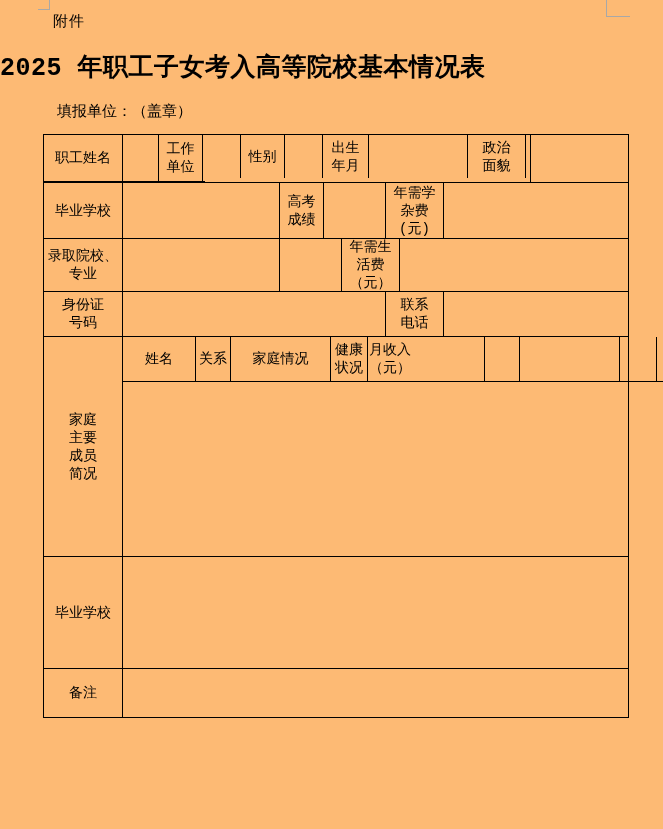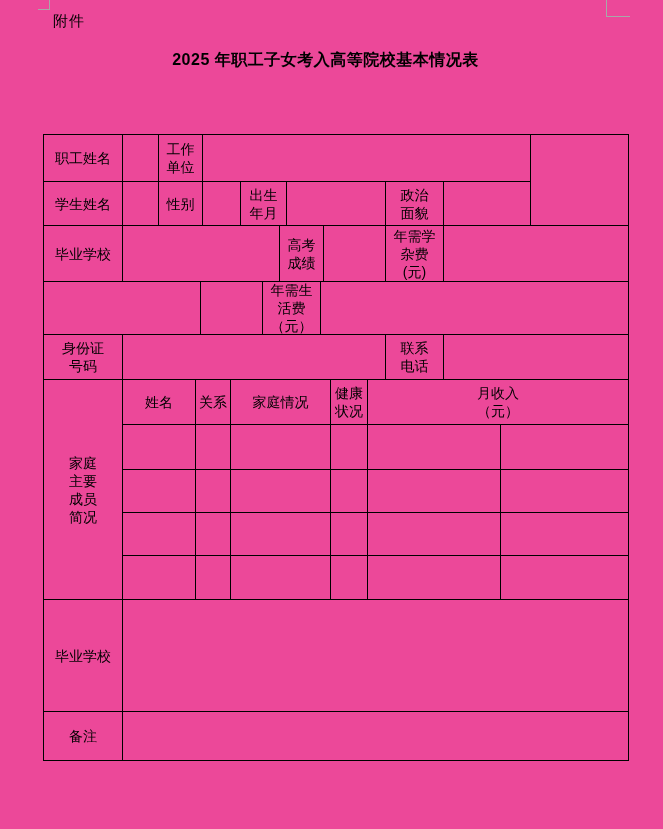--- a/index.html
+++ b/index.html
@@ -1,37 +1,37 @@
 <!DOCTYPE html>
 <html><head>
 <meta charset="utf-8">
 <style>
   html,body{margin:0;padding:0;}
   body{width:663px;height:829px;background:#fff;overflow:hidden;}
-  .page{position:relative;width:663px;height:829px;background:#ec4899;
-        font-family:Liberation Sans, sans-serif;color:#000;}
+  .page{position:relative;width:663px;height:829px;background:#fdba74;
+        font-family:Liberation Mono, monospace;color:#000;}
   *{box-sizing:border-box;}
 
   
   .crop-left{position:absolute;left:38px;top:0;width:12px;height:10px;
              border-right:1px solid #a8a8a8;border-bottom:1px solid #a8a8a8;}
   .crop-right{position:absolute;left:606px;top:0;width:24px;height:17px;
               border-left:1px solid #a8a8a8;border-bottom:1px solid #a8a8a8;}
 
   .attachment{position:absolute;left:53px;top:12px;font-size:15px;letter-spacing:1px;}
-  .title{position:absolute;left:0;right:12px;top:50px;text-align:center;
-         font-size:16px;font-weight:bold;letter-spacing:0.5px;}
+  .title{position:absolute;left:0;right:12px;top:50px;text-align:left;
+         font-size:25px;font-weight:bold;letter-spacing:0.5px;}
   .unit-seal{position:absolute;left:57px;top:102px;font-size:15px;}
 
   
   .ftable{position:absolute;left:43px;top:134px;width:586px;
           border:1px solid #000;font-size:14px;line-height:18px;}
   .band{display:flex;border-bottom:1px solid #000;}
   .band.last{border-bottom:none;}
-  .colgroup{display:flex;flex-direction:column;border-right:1px solid #000;}
+  .colgroup{display:flex;flex-direction:row;border-right:1px solid #000;}
   .tr{display:flex;}
   .bb{border-bottom:1px solid #000;}
   .td,.th{display:flex;align-items:center;justify-content:center;
           text-align:center;white-space:pre-line;padding:1px;}
   .br{border-right:1px solid #000;}
   .grow{flex:1 1 auto;}
 
   .h47{height:47px}.h43{height:43px}.h56{height:56px}.h53{height:53px}
   .h45{height:45px}.h44{height:44px}.h42{height:43px}.h220{height:220px}
   .h112{height:112px}.h48{height:48px}
@@ -48,34 +48,34 @@
 </head>
 <body>
 
 <div class="page">
 
   <div class="crop-left"></div>
   <div class="crop-right"></div>
 
   <div class="attachment">附件</div>
   <div class="title">2025 年职工子女考入高等院校基本情况表</div>
+  <div class="unit-seal">填报单位：（盖章）</div>
 
   <div class="ftable">
 
     <div class="band">
       <div class="colgroup wleft">
         <div class="tr h47 bb">
           <div class="td w79 br">职工姓名</div>
           <div class="td w36 br"></div>
           <div class="td w44 br">工作
 单位</div>
           <div class="td grow"></div>
         </div>
         <div class="tr h43">
-          <div class="td w79 br">学生姓名</div>
           <div class="td w36 br"></div>
           <div class="td w44 br">性别</div>
           <div class="td w38 br"></div>
           <div class="td w46 br">出生
 年月</div>
           <div class="td w99 br"></div>
           <div class="td w58 br">政治
 面貌</div>
           <div class="td grow"></div>
         </div>
@@ -89,20 +89,22 @@
       <div class="td w44 br">高考
 成绩</div>
       <div class="td w62 br"></div>
       <div class="td w58 br">年需学
 杂费
 (元)</div>
       <div class="td grow"></div>
     </div>
 
     <div class="tr band h53">
+      <div class="td w79 br">录取院校、
+专业</div>
       <div class="td w157 br"></div>
       <div class="td w62 br"></div>
       <div class="td w58 br">年需生
 活费
 （元）</div>
       <div class="td grow"></div>
     </div>
 
     <div class="tr band h45">
       <div class="td w79 br">身份证

